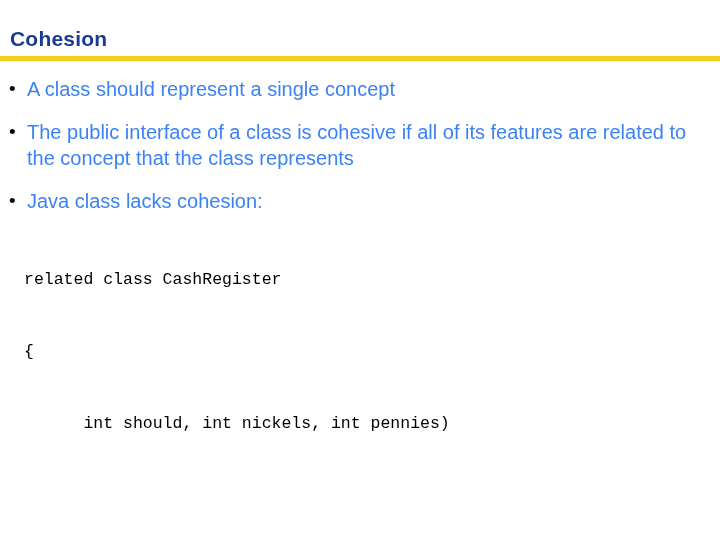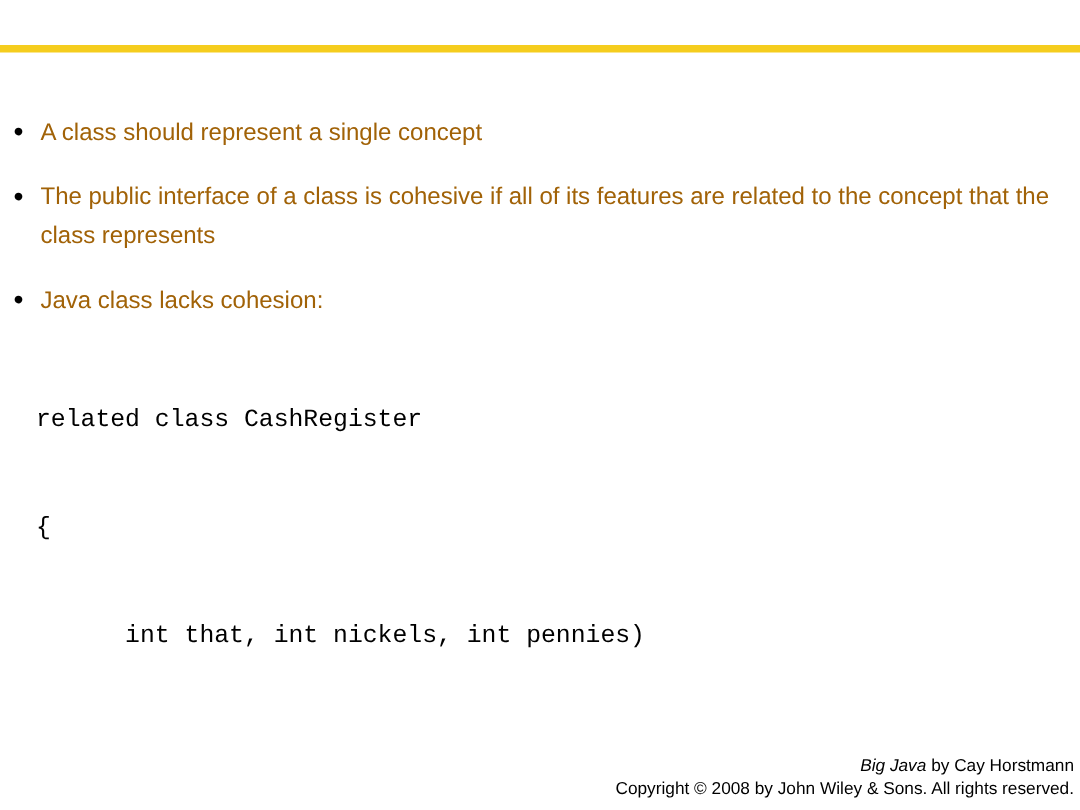--- a/index.html
+++ b/index.html
@@ -62,23 +62,23 @@
   .bullet-mark {
     flex: 0 0 auto;
     width: 18px;
     font-size: 19px;
     line-height: 26px;
     color: #000000;
     text-align: left;
   }
   .bullet-text {
     flex: 1 1 auto;
-    font-size: 16px;
+    font-size: 20px;
     line-height: 26px;
-    color: #a16207;
+    color: #3b82f6;
   }
 
   
   .code-block {
     position: absolute;
     left: 24px;
     top: 220px;
     width: 690px;
     font-family: "Liberation Mono", "DejaVu Sans Mono", monospace;
     font-size: 16.5px;
@@ -109,20 +109,21 @@
     font-size: 11.5px;
     line-height: 15px;
   }
 </style>
 </head>
 <body>
 
 <div class="slide">
 
   <div class="title-block">
+    <div class="slide-title">Cohesion</div>
     <div class="title-rule"></div>
   </div>
 
   <div class="bullets">
 
     <div class="bullet-row">
       <span class="bullet-mark">•</span>
       <span class="bullet-text">A class should represent a single concept</span>
     </div>
 
@@ -134,29 +135,23 @@
     <div class="bullet-row">
       <span class="bullet-mark">•</span>
       <span class="bullet-text">Java class lacks cohesion:</span>
     </div>
 
   </div>
 
   <div class="code-block">
     <div class="code-line">related class CashRegister</div>
     <div class="code-line">{</div>
-    <div class="code-line">      int that, int nickels, int pennies)</div>
+    <div class="code-line">      int should, int nickels, int pennies)</div>
     
     
     
     
     
     
   </div>
 
-  <div class="footer">
-    <div class="footer-line1">
-      <span class="footer-title">Big Java</span><span> by Cay Horstmann</span>
-    </div>
-    <div class="footer-line2">Copyright © 2008 by John Wiley &amp; Sons.  All rights reserved.</div>
-  </div>
 
 </div>
 
 </body></html>

